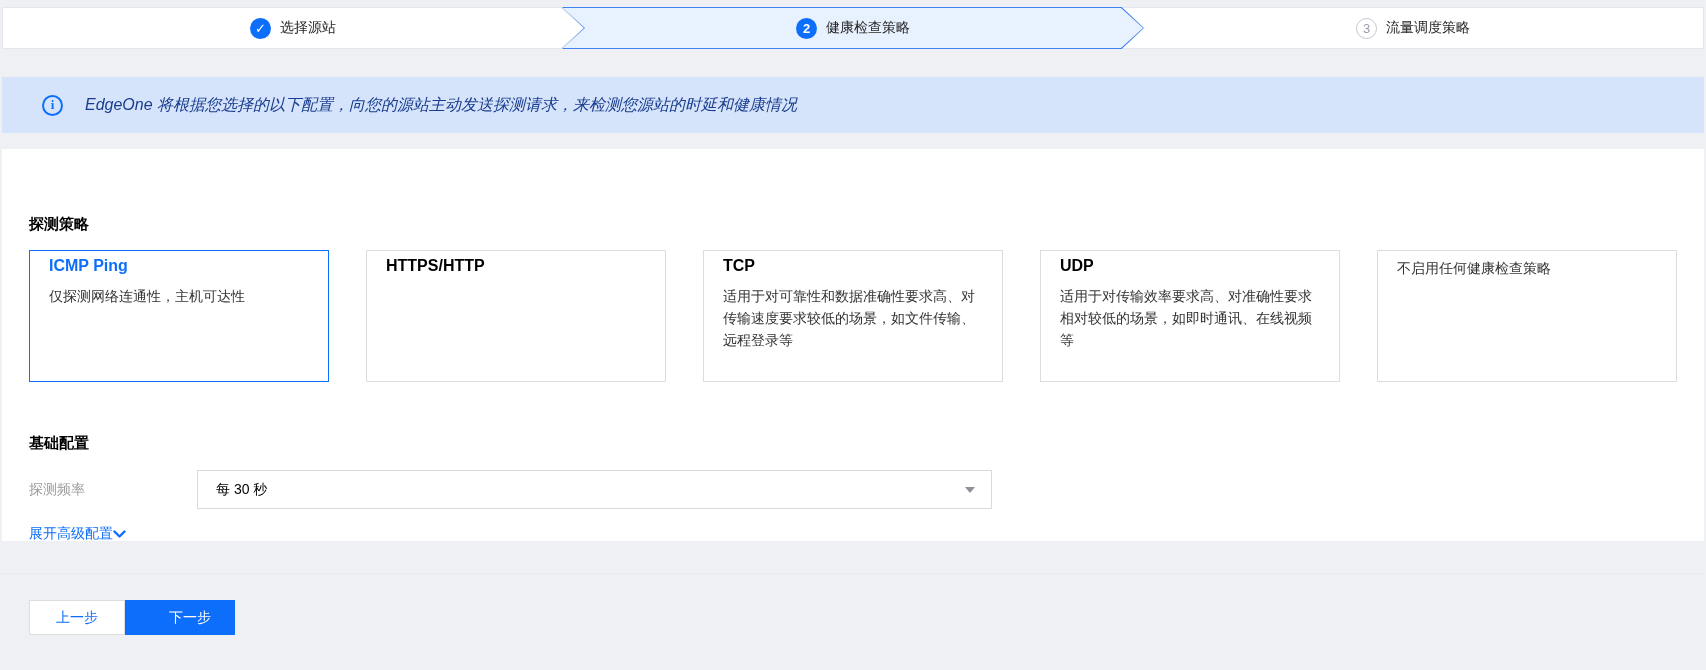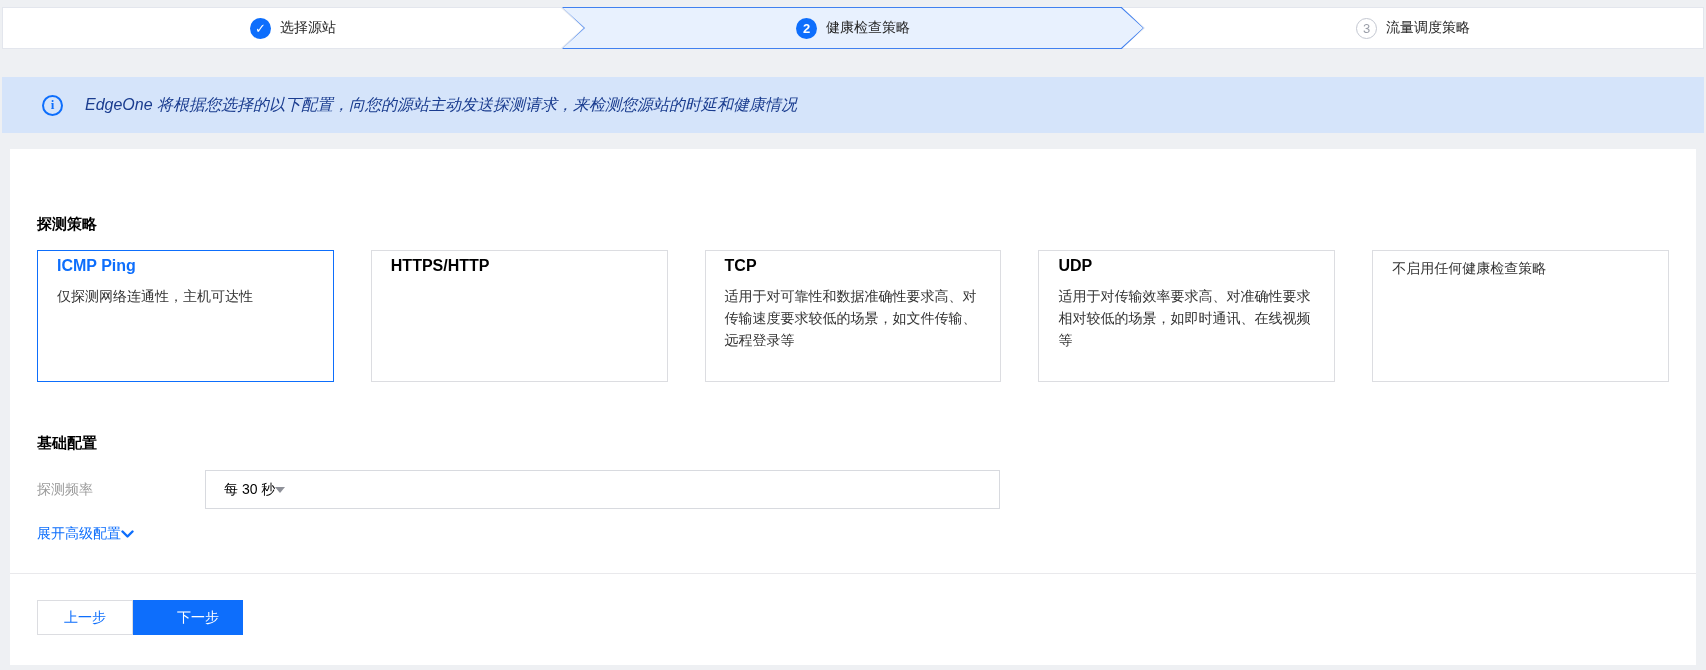--- a/index.html
+++ b/index.html
@@ -59,42 +59,42 @@
   }
   .info-icon{
     width:21px;height:21px;border:2px solid var(--accent);border-radius:50%;
     color:var(--accent);font-size:13px;font-weight:bold;
     display:flex;align-items:center;justify-content:center;flex:0 0 auto;
     font-family:"Liberation Serif","DejaVu Serif",serif;
   }
   .banner-text{font-size:16px;color:var(--banner-text);font-style:italic;}
   
   .card{
-    margin:16px 10px 2px;background:#fff;height:516px;
+    margin:16px 2px 2px;background:#fff;height:392px;
     padding:0 27px;
   }
   .section-title{font-size:15px;font-weight:bold;color:#000;}
   .probe-title{padding-top:66px;}
   .option-grid{
     margin-top:16px;display:grid;grid-template-columns:repeat(5,1fr);gap:37px;
   }
   .option{
     height:132px;border:1px solid var(--card-border);background:#fff;
     padding:6px 19px;cursor:pointer;
   }
   .option.selected{border:1px solid var(--accent);}
   .option-title{font-size:16px;font-weight:bold;color:#000;margin-bottom:10px;}
   .option.selected .option-title{color:var(--accent);}
   .option-desc{font-size:14px;color:var(--desc);line-height:22px;}
   .basic-title{margin-top:52px;}
   .form-row{margin-top:17px;display:flex;align-items:center;}
   .form-label{width:168px;font-size:14px;color:var(--muted);}
   .select{
     width:795px;height:39px;border:1px solid var(--select-border);background:#fff;
-    display:flex;align-items:center;
+    display:flex;align-items:center;justify-content:space-between;
     padding:0 16px 0 18px;cursor:pointer;
   }
   .select-value{font-size:14px;color:#000;}
   .caret-down{
     width:0;height:0;border-left:5px solid transparent;border-right:5px solid transparent;
     border-top:6px solid var(--caret);
   }
   .advanced{
     margin-top:16px;display:inline-flex;align-items:center;
     color:var(--accent);font-size:14px;cursor:pointer;

